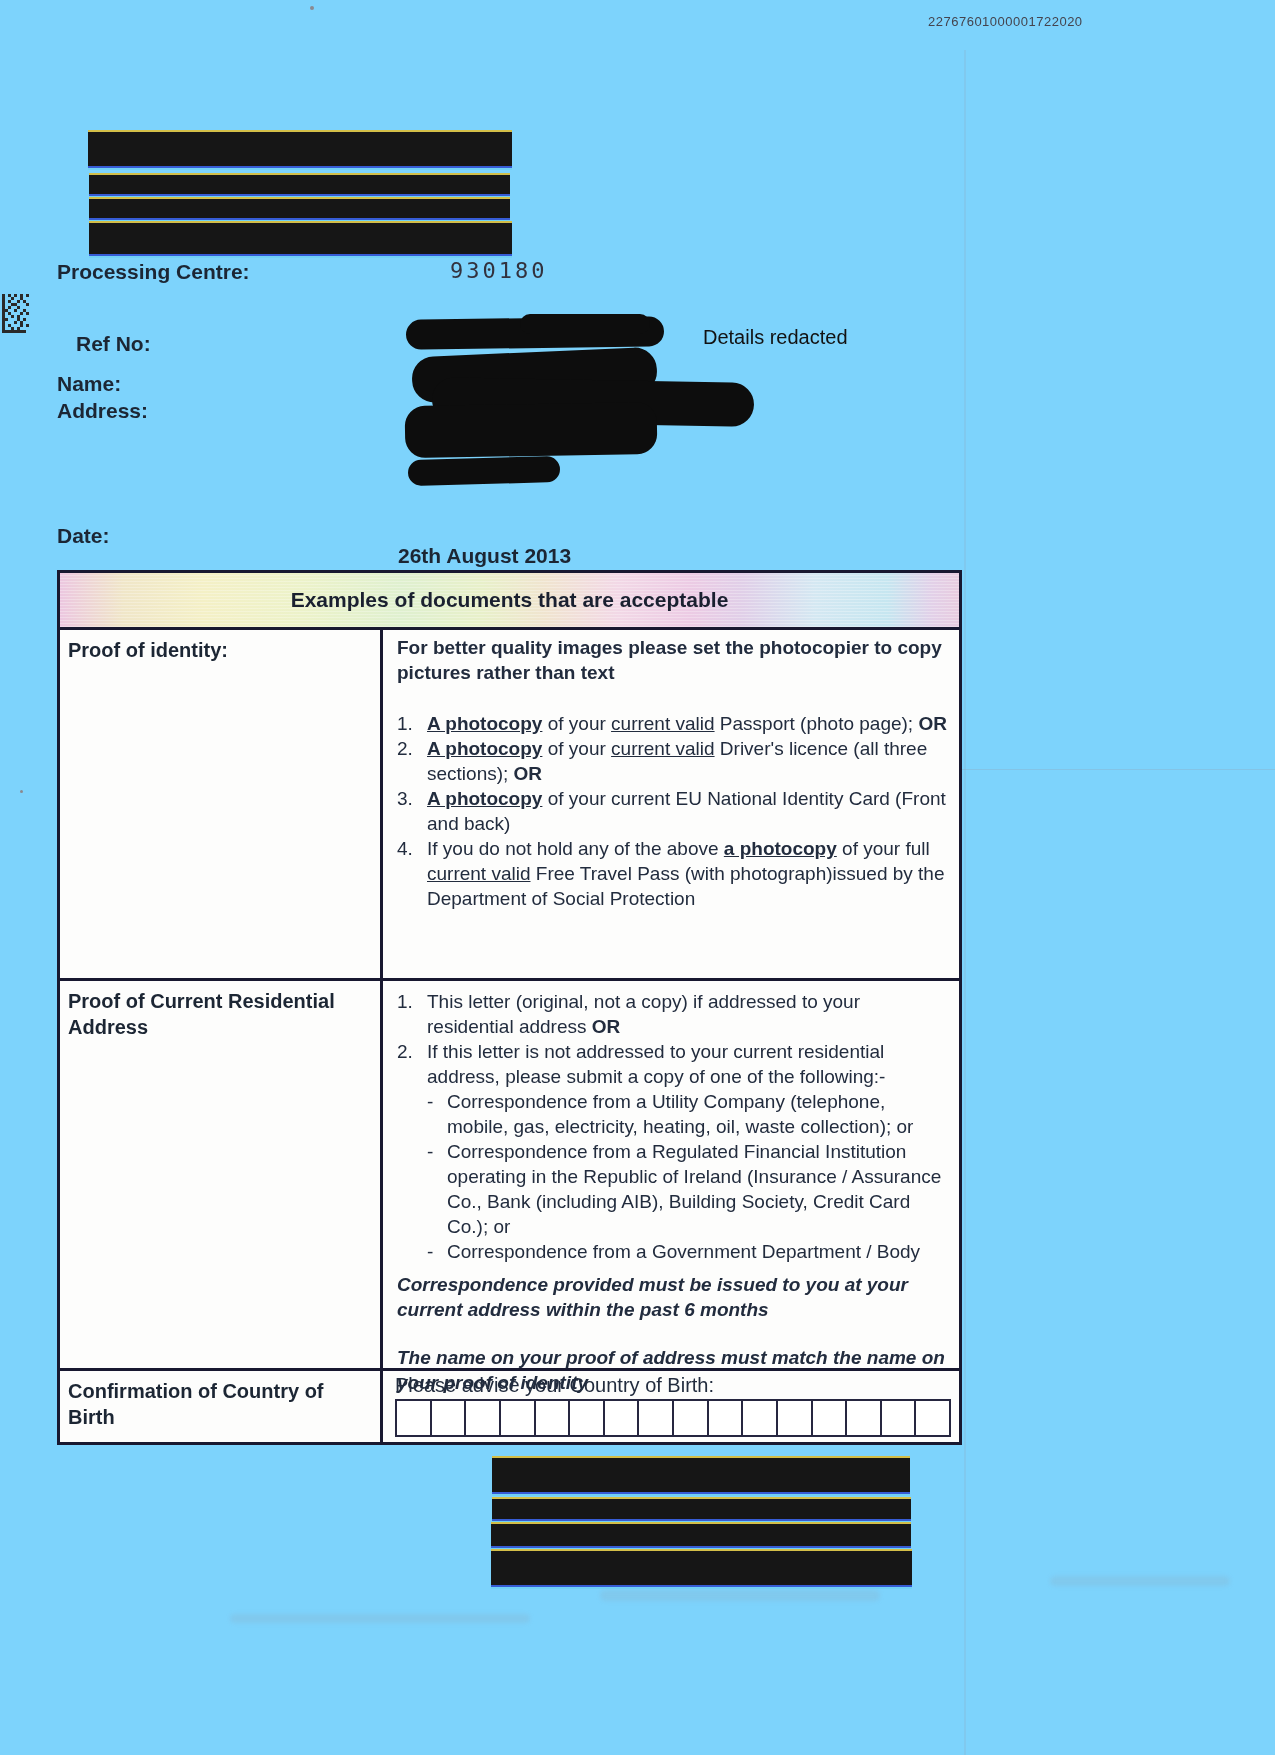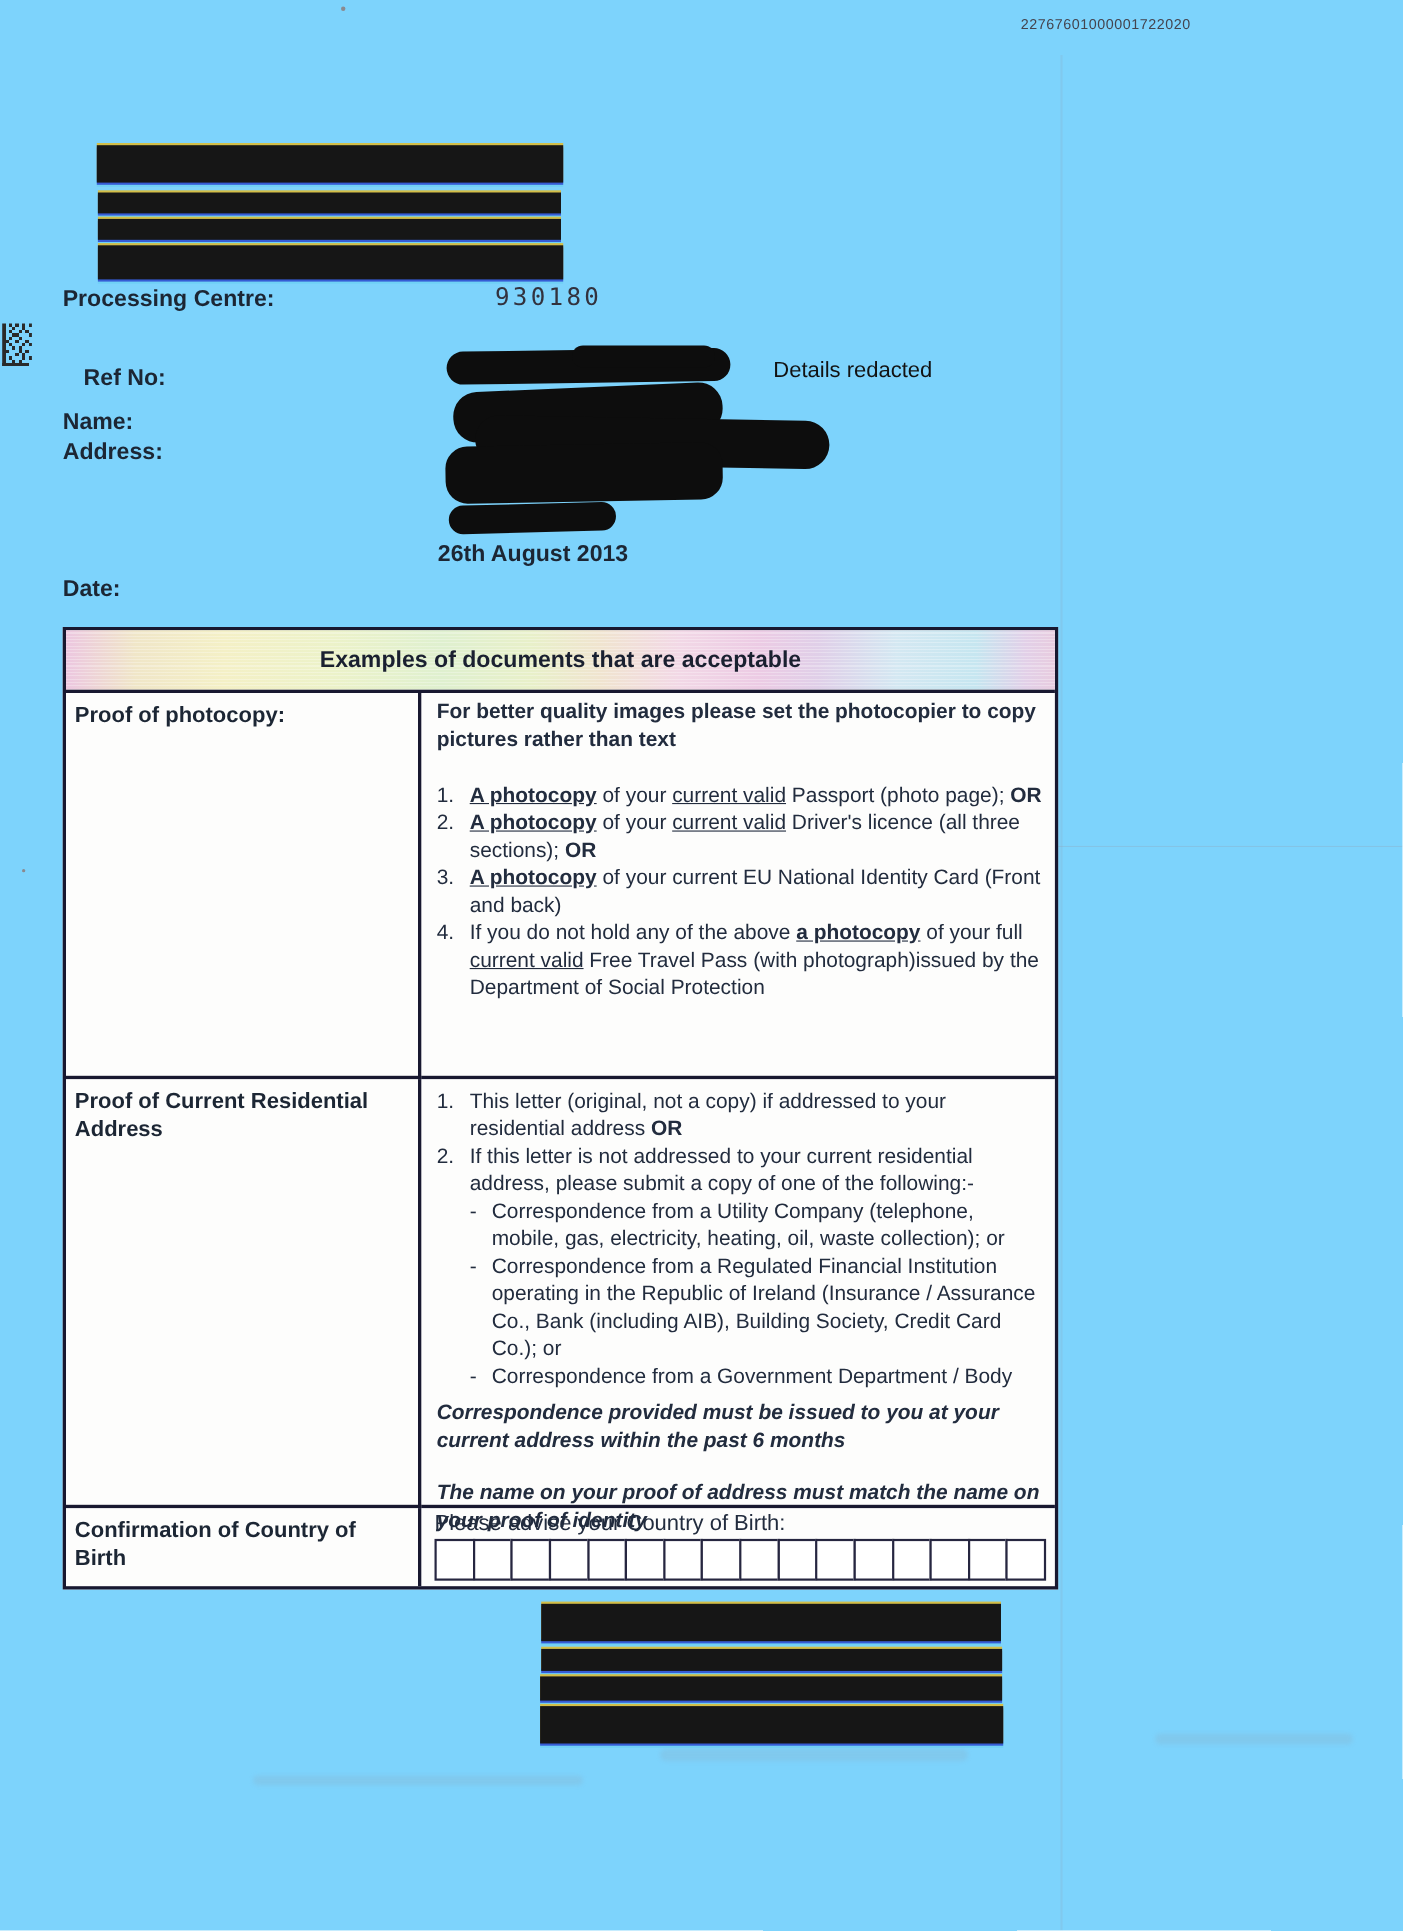--- a/index.html
+++ b/index.html
@@ -150,27 +150,27 @@
   <div class="blob" style="left:406px;top:318px;width:258px;height:30px;border-radius:16px;transform:rotate(-.8deg);"></div>
   <div class="blob" style="left:520px;top:314px;width:130px;height:20px;border-radius:12px;"></div>
   <div class="blob" style="left:412px;top:352px;width:245px;height:46px;border-radius:22px;transform:rotate(-2.5deg);"></div>
   <div class="blob" style="left:432px;top:380px;width:322px;height:44px;border-radius:22px;transform:rotate(1deg);"></div>
   <div class="blob" style="left:405px;top:404px;width:252px;height:52px;border-radius:20px;transform:rotate(-1deg);"></div>
   <div class="blob" style="left:408px;top:458px;width:152px;height:26px;border-radius:13px;transform:rotate(-1.5deg);"></div>
 
   <div class="details-note" style="left:703px;top:326px;">Details redacted</div>
 
   <div class="fld" style="left:57px;top:524px;">Date:</div>
-  <div class="fld" style="left:398px;top:492px;text-align:center;">26th August 2013</div>
+  <div class="fld" style="left:398px;top:544px;text-align:center;">26th August 2013</div>
 
   <div class="doc-table">
 
     <div class="th">Examples of documents that are acceptable</div>
 
-    <div class="cl">Proof of photocopy:</div>
+    <div class="cl">Proof of identity:</div>
     <div class="cr">
       <div class="intro">For better quality images please set the photocopier to copy pictures rather than text</div>
       <div class="olist">
         <div class="li">
           <span class="num">1.</span>
           <span><span style="font-weight: bold; text-decoration: underline;">A photocopy</span><span> of your </span><span style="text-decoration: underline;">current valid</span><span> Passport (photo page); </span><span style="font-weight: bold;">OR</span></span>
         </div>
         <div class="li">
           <span class="num">2.</span>
           <span><span style="font-weight: bold; text-decoration: underline;">A photocopy</span><span> of your </span><span style="text-decoration: underline;">current valid</span><span> Driver's licence (all three sections); </span><span style="font-weight: bold;">OR</span></span>

